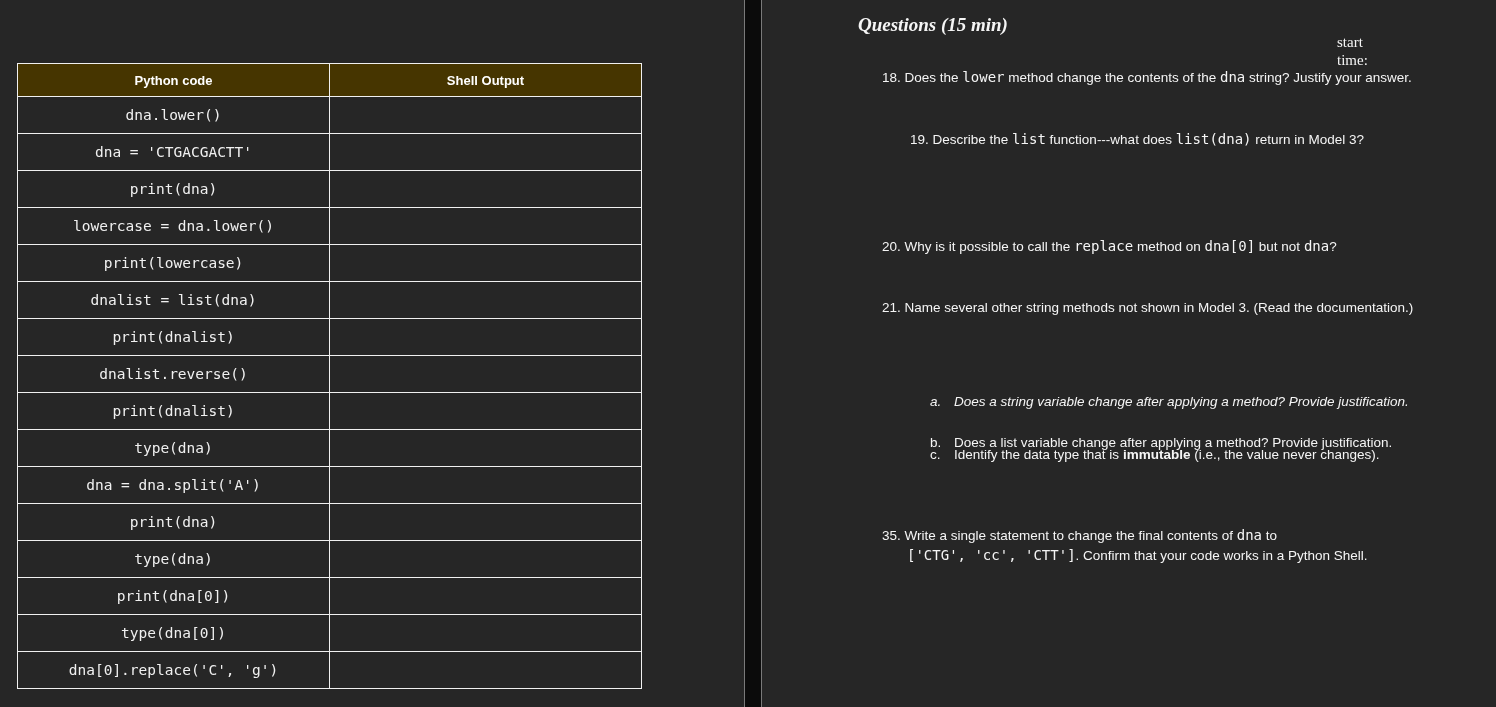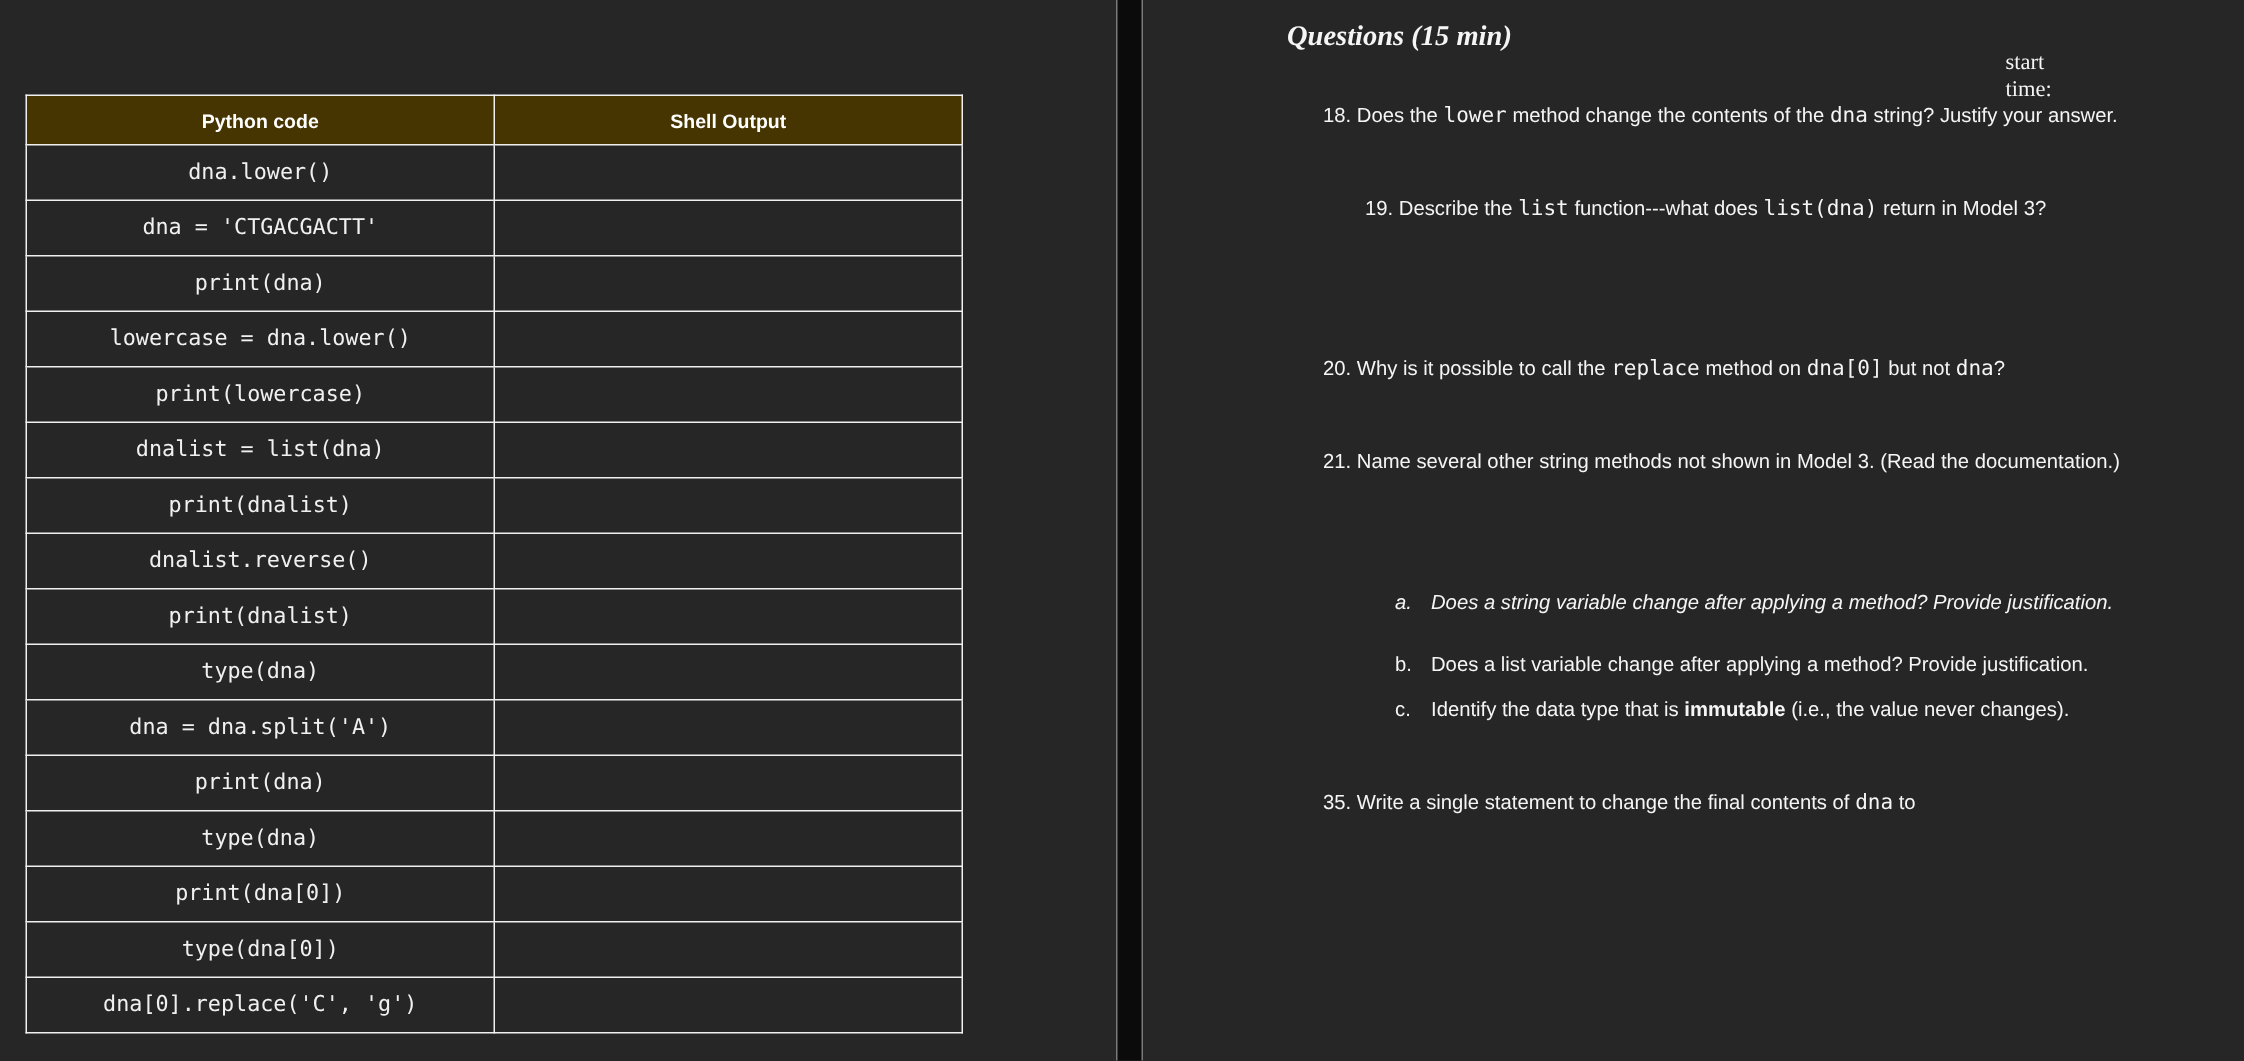--- a/index.html
+++ b/index.html
@@ -242,25 +242,28 @@
     <span>21.</span>
     <span>Name several other string methods not shown in Model 3. (Read the documentation.)</span>
   </div>
 
   <div class="sub" style="top:394px;font-style:italic;">
     <span class="letter">a.</span><span>Does a string variable change after applying a method? Provide justification.</span>
   </div>
   <div class="sub" style="top:423px;margin-top:12px;">
     <span class="letter">b.</span><span>Does a list variable change after applying a method? Provide justification.</span>
   </div>
-  <div class="sub" style="top:465px;">
+  <div class="sub" style="top:447px;">
     <span class="letter">c.</span><span>Identify the data type that is</span>
     <b>immutable</b>
     <span>(i.e., the value never changes).</span>
   </div>
 
   <div class="q" style="top:527px;">
     <span>35.</span>
     <span>Write a single statement to change the final contents of</span>
     <span class="mono">dna</span>
     <span>to</span>
   </div>
+  <div class="cont" style="top:547px;">
+    <span class="mono" style="font-family:'DejaVu Sans Mono', monospace; font-size:14px;">['CTG', 'cc', 'CTT']</span><span>. Confirm that your code works in a Python Shell.</span>
+  </div>
 </div>
 
 </body></html>

